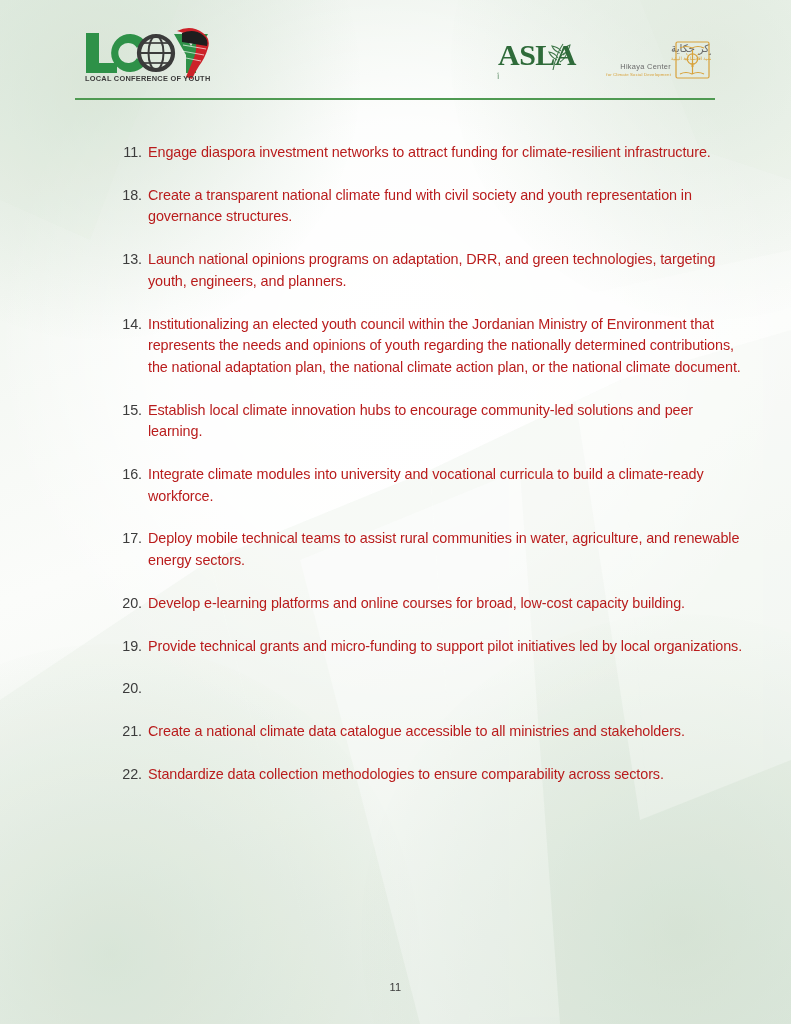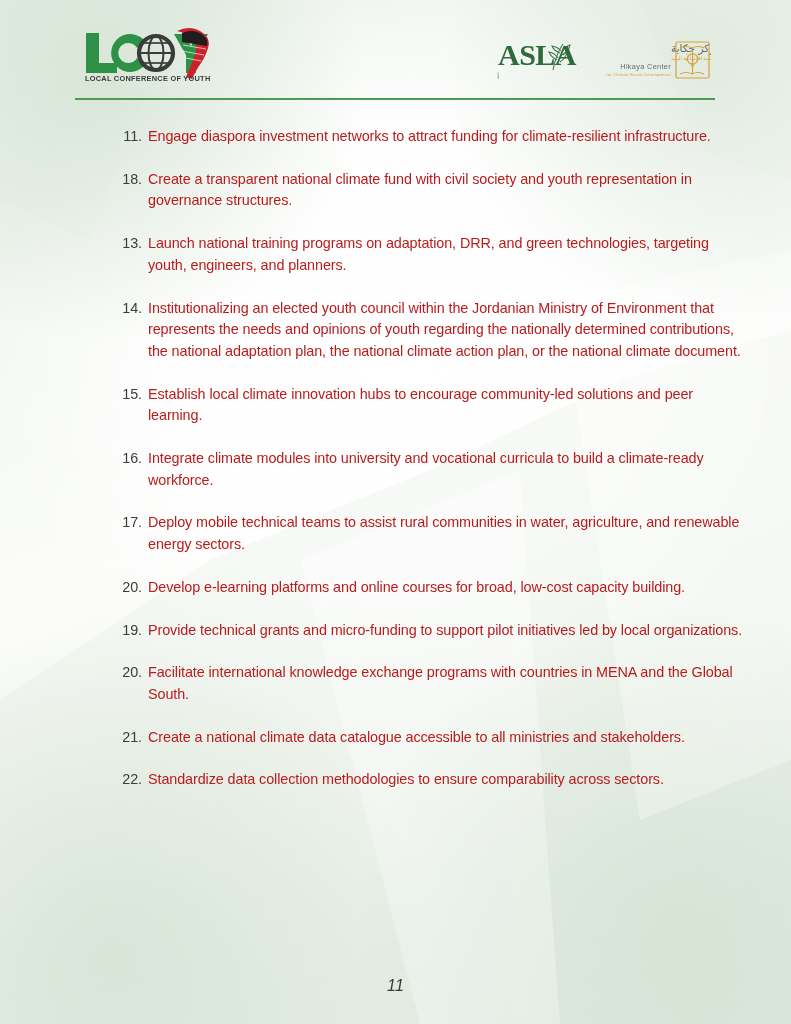--- a/index.html
+++ b/index.html
@@ -112,21 +112,21 @@
     width: 791px;
   }
   .rec-list {
     list-style: none;
     margin: 0;
     padding: 0;
   }
   .rec-item {
     display: flex;
     align-items: flex-start;
-    margin: 0 0 21px 0;
+    margin: 16px 0 21px 0;
     padding: 0 46px 0 116px;
   }
   .rec-num {
     flex: 0 0 auto;
     width: 26px;
     text-align: right;
     margin-right: 6px;
     font-size: 14.4px;
     line-height: 21.7px;
     color: #3c3c3c;
@@ -144,24 +144,23 @@
   
   .footer {
     position: absolute;
     left: 0;
     right: 0;
     bottom: 29px;
     text-align: center;
   }
   .page-number {
     display: inline-block;
-    font-size: 16px;
+    font-size: 11px;
     color: #3a3a3a;
     letter-spacing: 0.2px;
-    font-style: italic;
   }
 </style>
 </head>
 <body>
 
 <div class="page">
 
   <div class="bg-base"></div>
   <div class="bg-corner-tl"></div>
   <div class="bg-corner-tr"></div>
@@ -264,21 +263,21 @@
       <li class="rec-item">
         <span class="rec-num">11.</span>
         <span class="rec-text">Engage diaspora investment networks to attract funding for climate-resilient infrastructure.</span>
       </li>
       <li class="rec-item">
         <span class="rec-num">18.</span>
         <span class="rec-text">Create a transparent national climate fund with civil society and youth representation in governance structures.</span>
       </li>
       <li class="rec-item">
         <span class="rec-num">13.</span>
-        <span class="rec-text">Launch national training programs on adaptation, DRR, and green technologies, targeting youth, engineers, and planners.</span>
+        <span class="rec-text">Launch national opinions programs on adaptation, DRR, and green technologies, targeting youth, engineers, and planners.</span>
       </li>
       <li class="rec-item">
         <span class="rec-num">14.</span>
         <span class="rec-text">Institutionalizing an elected youth council within the Jordanian Ministry of Environment that represents the needs and opinions of youth regarding the nationally determined contributions, the national adaptation plan, the national climate action plan, or the national climate document.</span>
       </li>
       <li class="rec-item">
         <span class="rec-num">15.</span>
         <span class="rec-text">Establish local climate innovation hubs to encourage community-led solutions and peer learning.</span>
       </li>
       <li class="rec-item">
@@ -292,21 +291,20 @@
       <li class="rec-item">
         <span class="rec-num">20.</span>
         <span class="rec-text">Develop e-learning platforms and online courses for broad, low-cost capacity building.</span>
       </li>
       <li class="rec-item">
         <span class="rec-num">19.</span>
         <span class="rec-text">Provide technical grants and micro-funding to support pilot initiatives led by local organizations.</span>
       </li>
       <li class="rec-item">
         <span class="rec-num">20.</span>
-        <span class="rec-text">Facilitate international knowledge exchange programs with countries in MENA and the Global South.</span>
       </li>
       <li class="rec-item">
         <span class="rec-num">21.</span>
         <span class="rec-text">Create a national climate data catalogue accessible to all ministries and stakeholders.</span>
       </li>
       <li class="rec-item">
         <span class="rec-num">22.</span>
         <span class="rec-text">Standardize data collection methodologies to ensure comparability across sectors.</span>
       </li>
     </ol>

